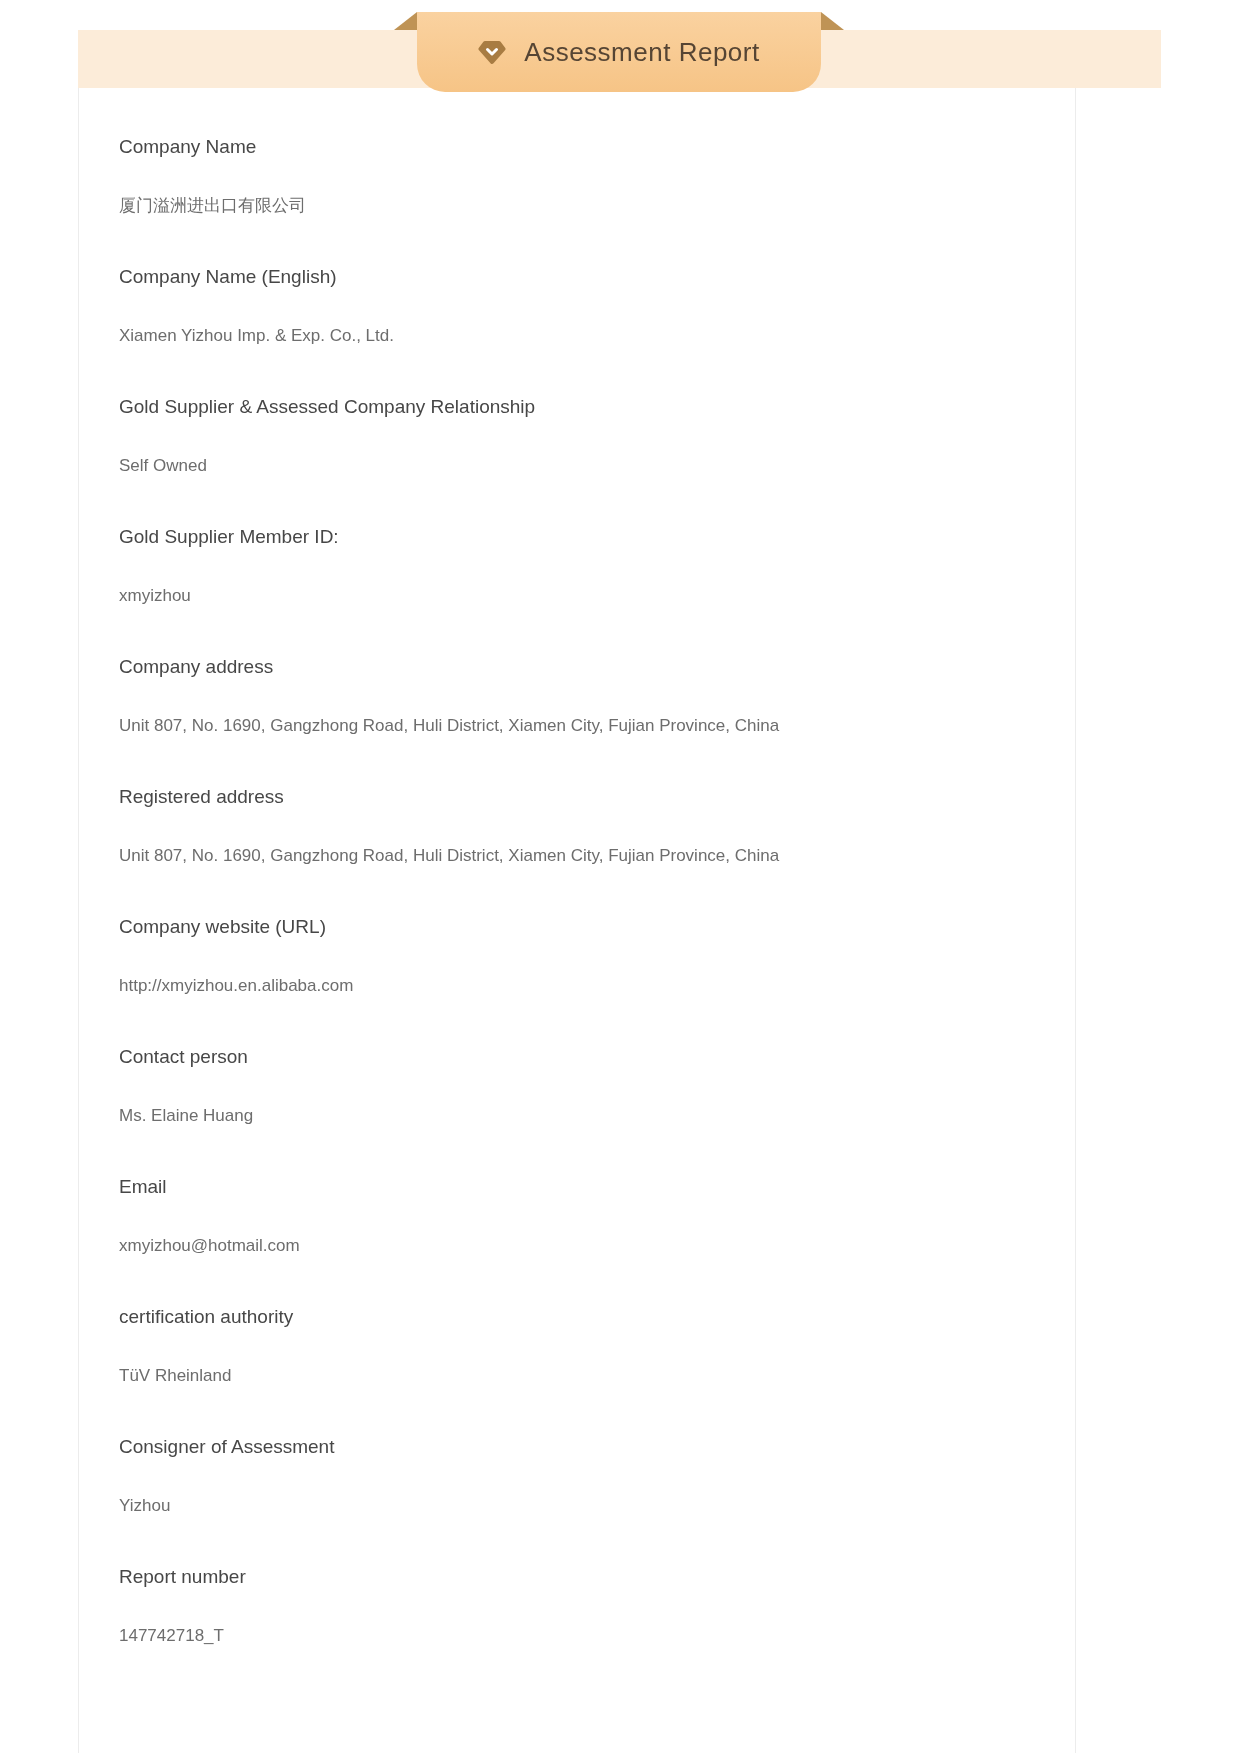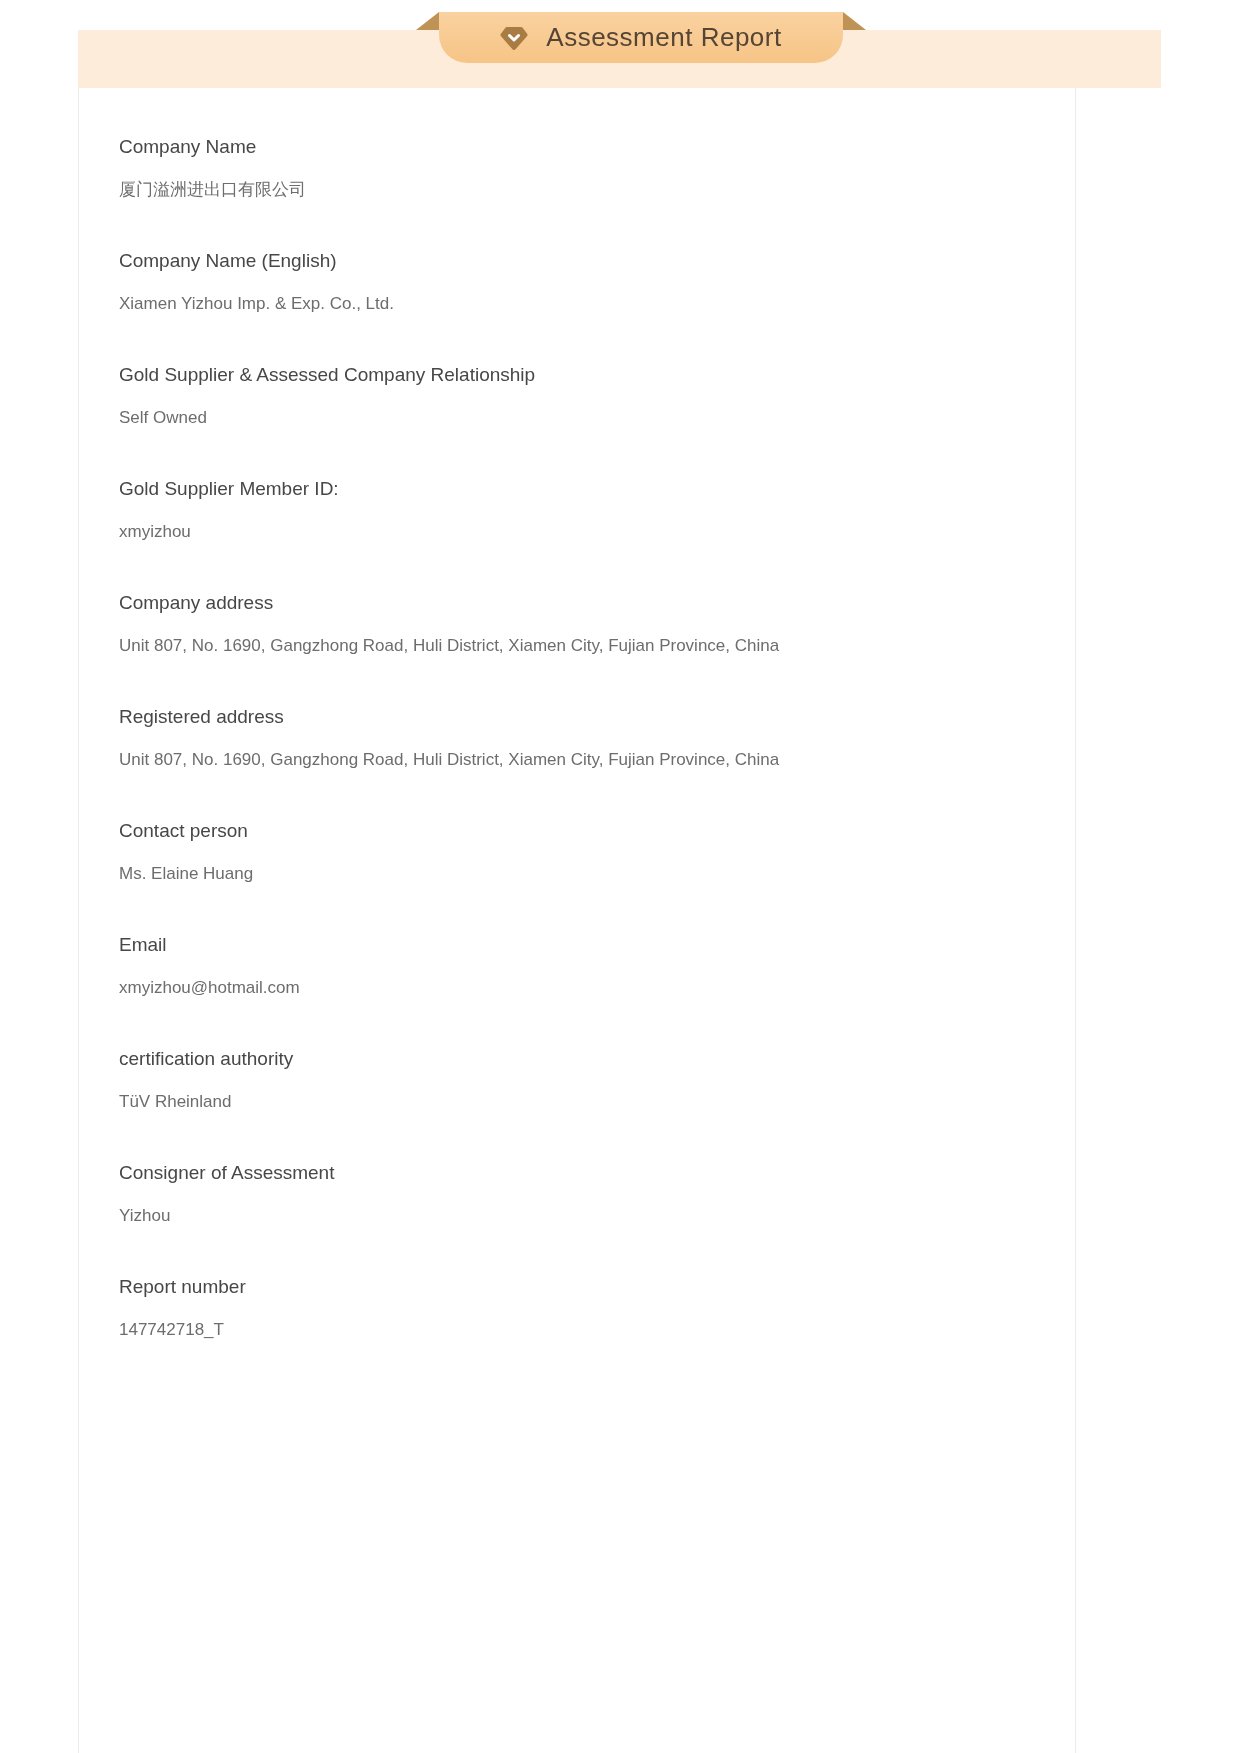--- a/index.html
+++ b/index.html
@@ -12,23 +12,22 @@
   body{
     width:1239px; height:1753px; position:relative; overflow:hidden;
     font-family:"Liberation Sans", sans-serif;
   }
   .header-wrap{ position:relative; height:88px; }
   .band{
     position:absolute; left:78px; top:30px; width:1083px; height:58px;
     background:var(--band);
   }
   .ribbon{
-    position:absolute; left:417px; top:12px; width:404px; height:51px;
+    position:absolute; left:417px; top:12px; width:404px; height:80px;
     z-index:2;
-    margin-left:22px;
   }
   .ribbon-body{
     position:absolute; inset:0;
     background:linear-gradient(180deg, var(--ribbon-top) 0%, var(--ribbon-bottom) 100%);
     border-radius:0 0 28px 28px;
     display:flex; align-items:center; justify-content:center; gap:18px;
   }
   .fold{
     position:absolute; top:0; width:0; height:0; z-index:1;
   }
@@ -53,21 +52,21 @@
     border-left:1px solid var(--card-border);
     border-right:1px solid var(--card-border);
     padding:46px 40px 0 40px;
   }
   .row{ margin-bottom:46px; }
   .row .label{
     font-size:19px; line-height:26px; color:var(--label-text);
   }
   .row .value{
     font-size:17px; line-height:24px; color:var(--value-text);
-    margin-top:18px; white-space:nowrap;
+    margin-top:34px; white-space:nowrap;
   }
 </style>
 </head>
 <body>
 
 <div class="header-wrap">
   <div class="band"></div>
   <div class="ribbon">
     <div class="fold fold-left"></div>
     <div class="fold fold-right"></div>
@@ -107,20 +106,24 @@
     <div class="label">Company address</div>
     <div class="value">Unit 807, No. 1690, Gangzhong Road, Huli District, Xiamen City, Fujian Province, China</div>
   </div>
 
   <div class="row">
     <div class="label">Registered address</div>
     <div class="value">Unit 807, No. 1690, Gangzhong Road, Huli District, Xiamen City, Fujian Province, China</div>
   </div>
 
 
+  <div class="row">
+    <div class="label">Company website (URL)</div>
+    <div class="value">http://xmyizhou.en.alibaba.com</div>
+  </div>
 
   <div class="row">
     <div class="label">Contact person</div>
     <div class="value">Ms. Elaine Huang</div>
   </div>
 
 
   <div class="row">
     <div class="label">Email</div>
     <div class="value">xmyizhou@hotmail.com</div>

